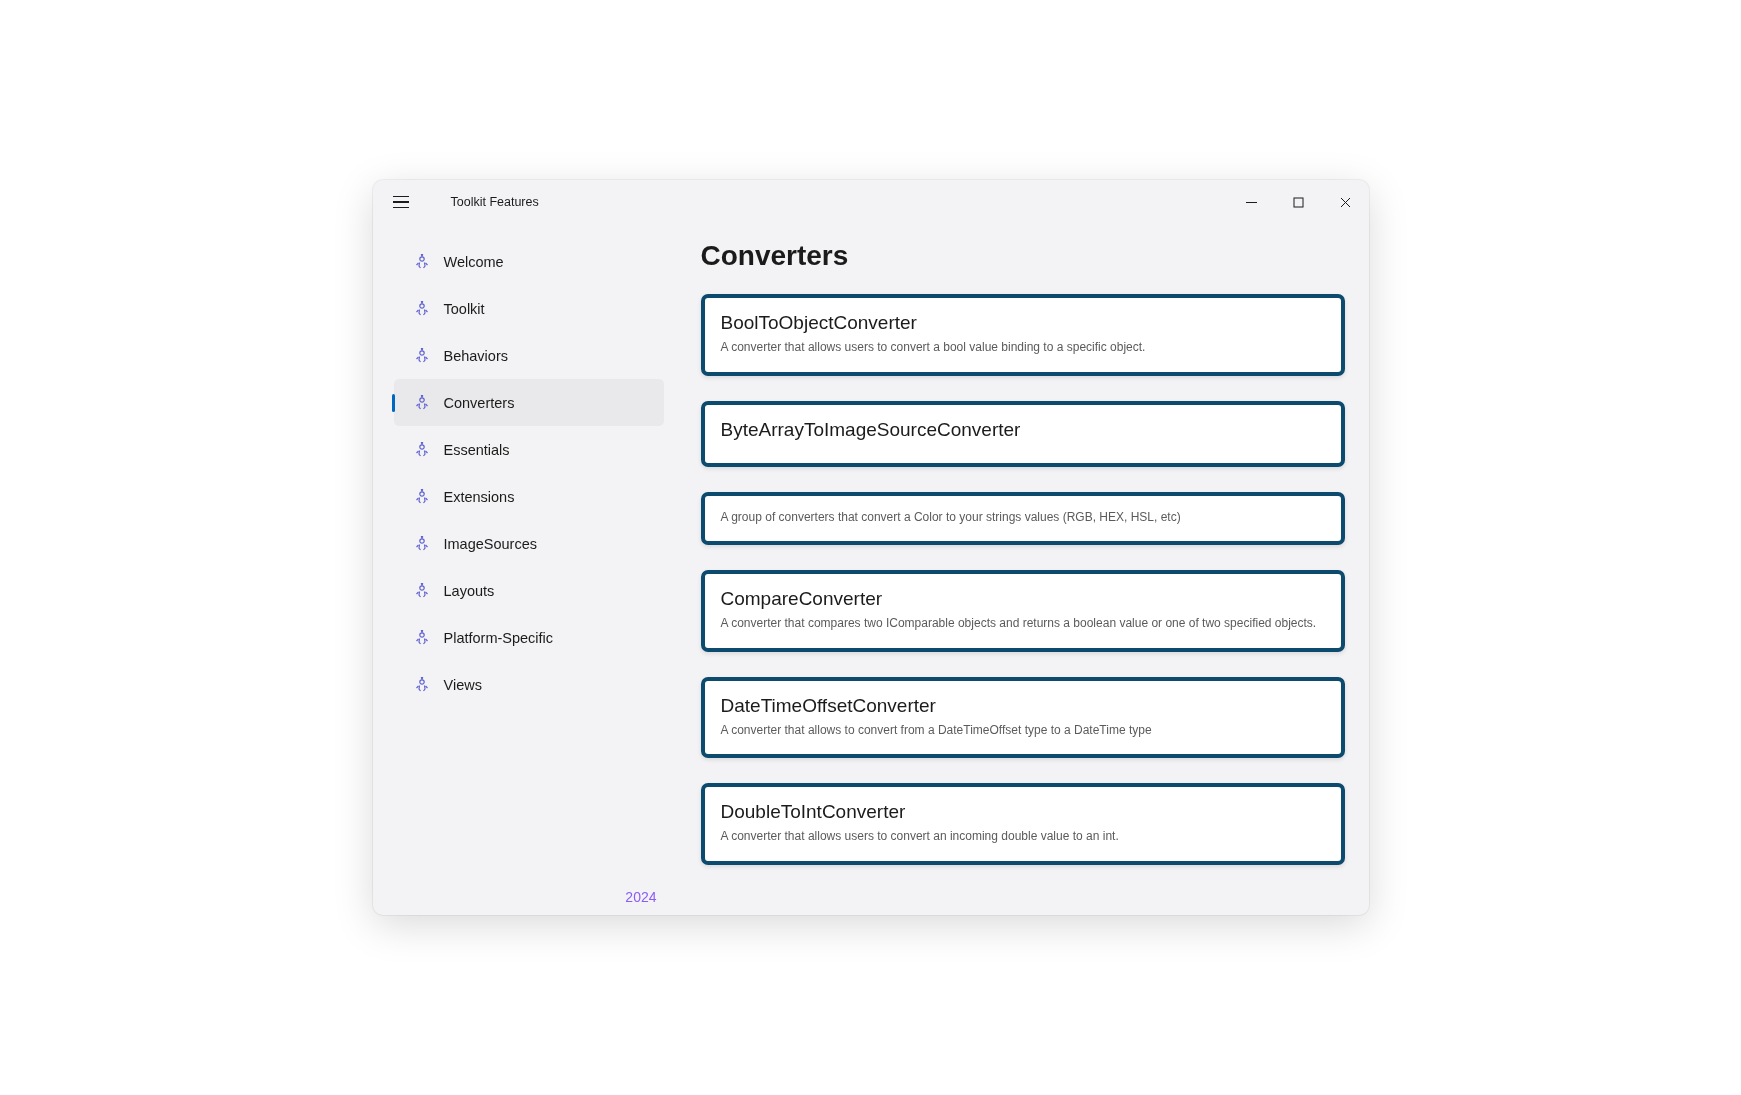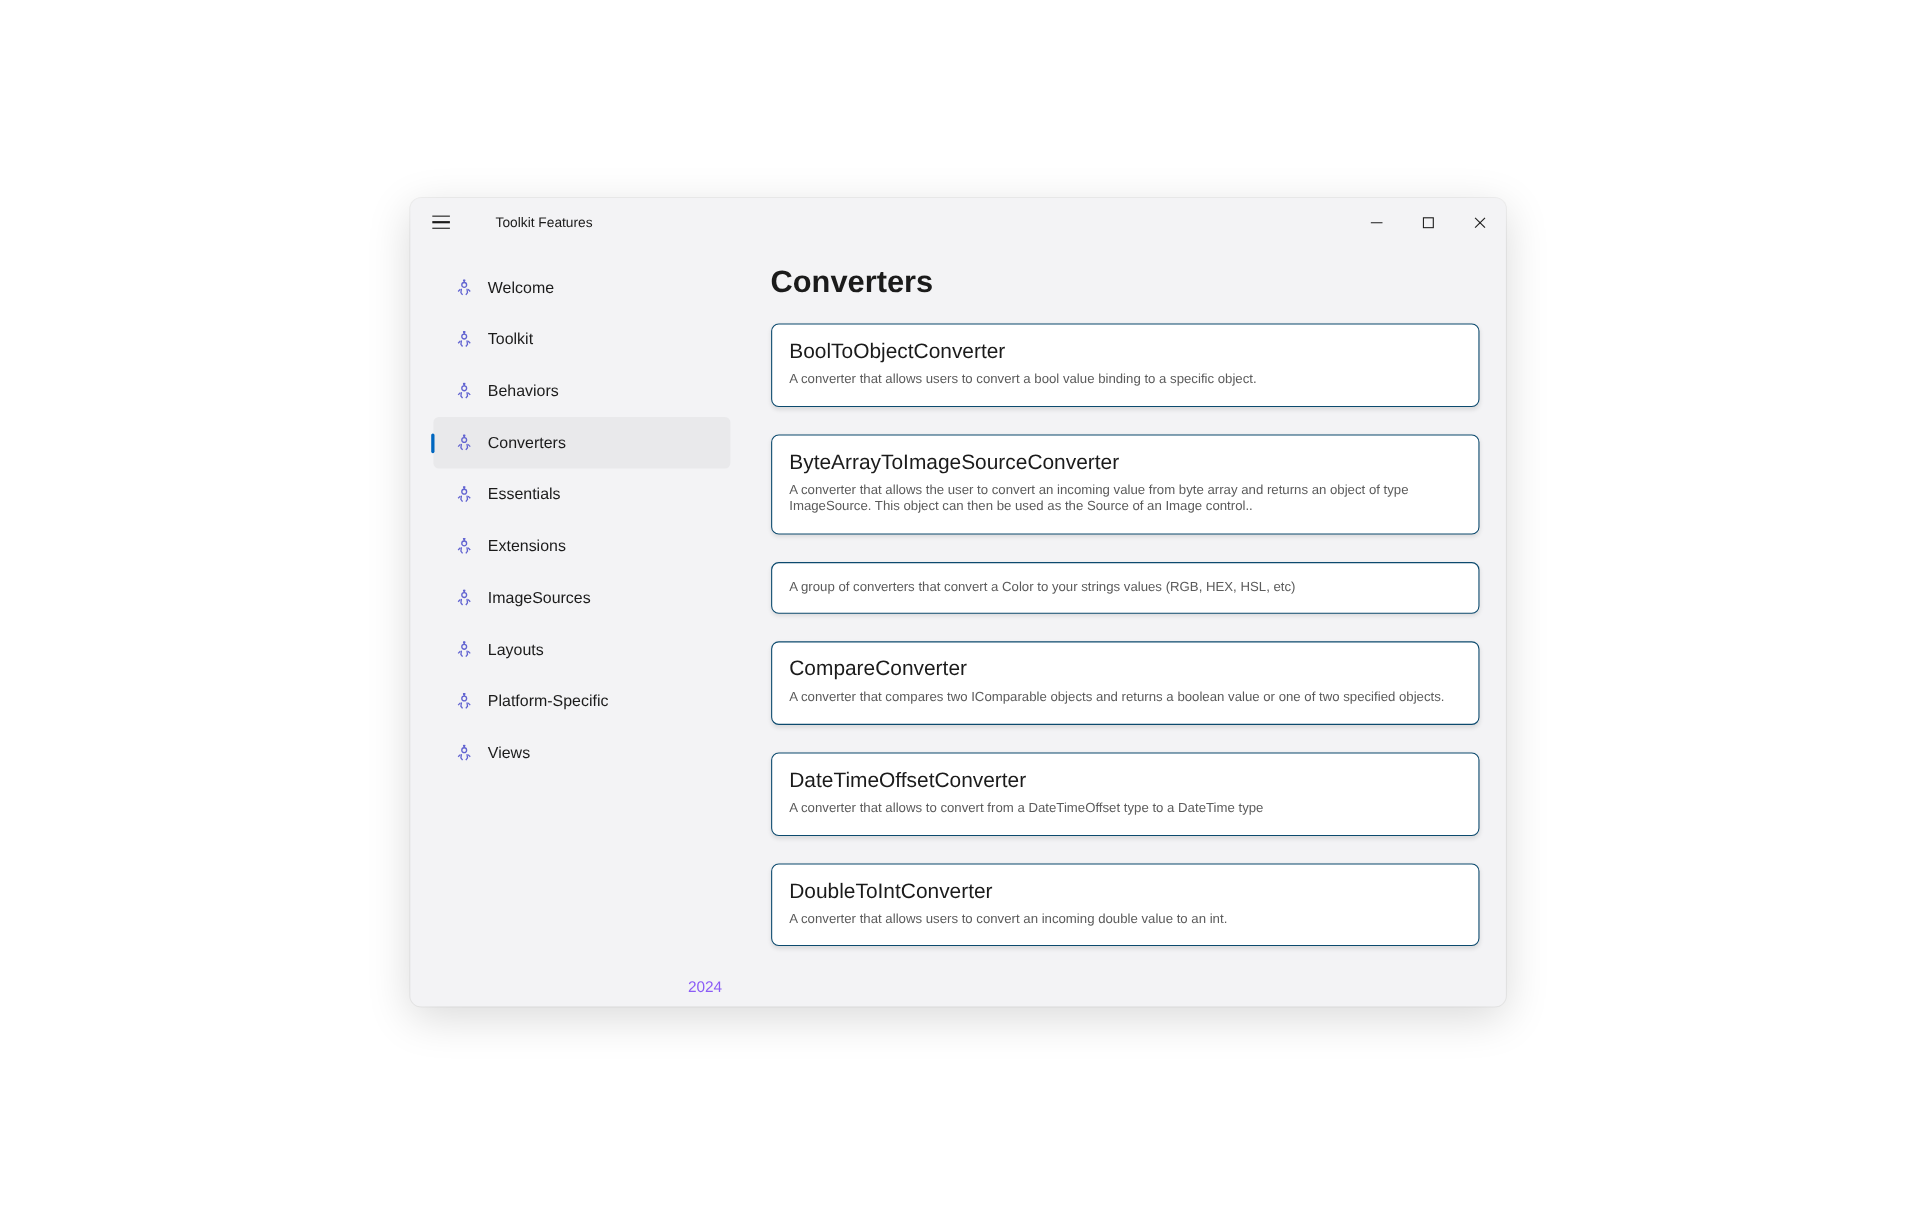--- a/index.html
+++ b/index.html
@@ -129,21 +129,21 @@
     overflow-y: auto;
   }
   .page-title {
     font-size: 28px;
     font-weight: 600;
     color: #1b1b1b;
     margin-bottom: 22px;
   }
   .card {
     background: #ffffff;
-    border: 1px solid #0c4a6e;
+    border: 4px solid #0c4a6e;
     border-radius: 7px;
     padding: 14px 16px 16px 16px;
     margin-bottom: 25px;
     box-shadow: 0 2px 4px rgba(0,0,0,0.10);
     cursor: pointer;
   }
   .card-title {
     font-size: 19px;
     font-weight: 400;
     color: #1b1b1b;
@@ -318,21 +318,20 @@
 
     <div class="main">
       <h1 class="page-title">Converters</h1>
       <div id="card-list">
           <div class="card">
             <div class="card-title">BoolToObjectConverter</div>
             <div class="card-desc">A converter that allows users to convert a bool value binding to a specific object.</div>
           </div>
           <div class="card">
             <div class="card-title">ByteArrayToImageSourceConverter</div>
-            <div class="card-desc">A converter that allows the user to convert an incoming value from byte array and returns an object of type ImageSource. This object can then be used as the Source of an Image control..</div>
           </div>
           <div class="card">
             <div class="card-desc">A group of converters that convert a Color to your strings values (RGB, HEX, HSL, etc)</div>
           </div>
           <div class="card">
             <div class="card-title">CompareConverter</div>
             <div class="card-desc">A converter that compares two IComparable objects and returns a boolean value or one of two specified objects.</div>
           </div>
           <div class="card">
             <div class="card-title">DateTimeOffsetConverter</div>

